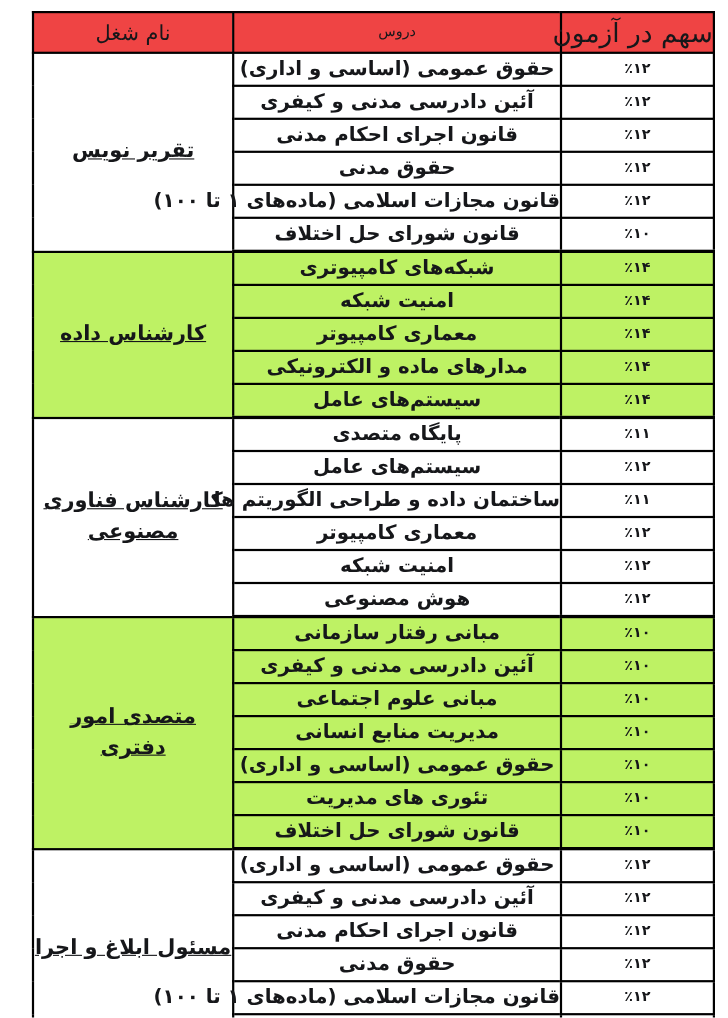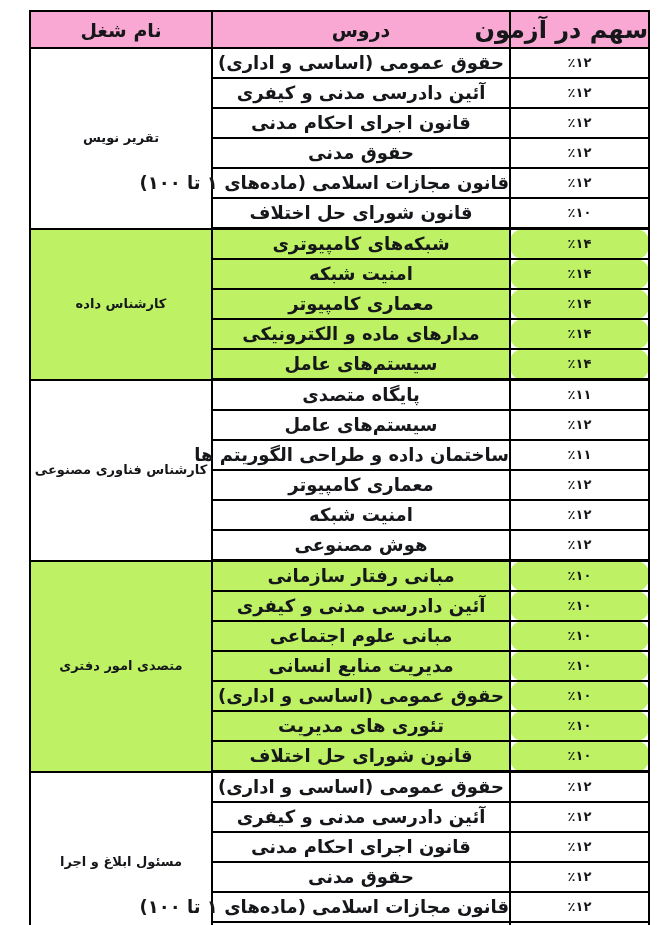--- a/index.html
+++ b/index.html
@@ -48,59 +48,59 @@
     border: 2px solid #000000;
     padding: 0;
     text-align: center;
     vertical-align: middle;
     color: #16171a;
     background-clip: padding-box;
   }
 
   
   thead th {
-    background: #f9a8d4;
+    background: #ef4444;
     color: #ffffff;
     height: 35px;
     font-size: 19px;
-    font-weight: bold;
+    font-weight: normal;
     letter-spacing: 0;
     border: 2px solid #000000;
     white-space: nowrap;
   }
   thead th.th-share  { font-size: 24px; }
-  thead th.th-course { font-size: 19px; margin-left: 36px; }
+  thead th.th-course { font-size: 13px; margin-left: 36px; }
   thead th.th-job    { font-size: 19px; }
 
   
   tbody td {
     height: 28px;
     line-height: 1.25;
     font-size: 14.5px;
     font-weight: 600;
   }
 
   td.cell-course {
     font-size: 18px;
     padding: 0 6px;
     white-space: nowrap;
   }
 
   td.cell-share {
     font-size: 13px;
     font-weight: 600;
     letter-spacing: 0.5px;
-    border-radius: 13px;
   }
 
   td.cell-job {
-    font-size: 13px;
+    font-size: 19px;
     font-weight: 600;
     line-height: 1.45;
     padding: 0 6px;
+    text-decoration: underline;
   }
 
   
   tr.group-shaded td,
   td.job-shaded {
     background: #bef264;
   }
   tr.group-plain td,
   td.job-plain {
     background: #ffffff;

